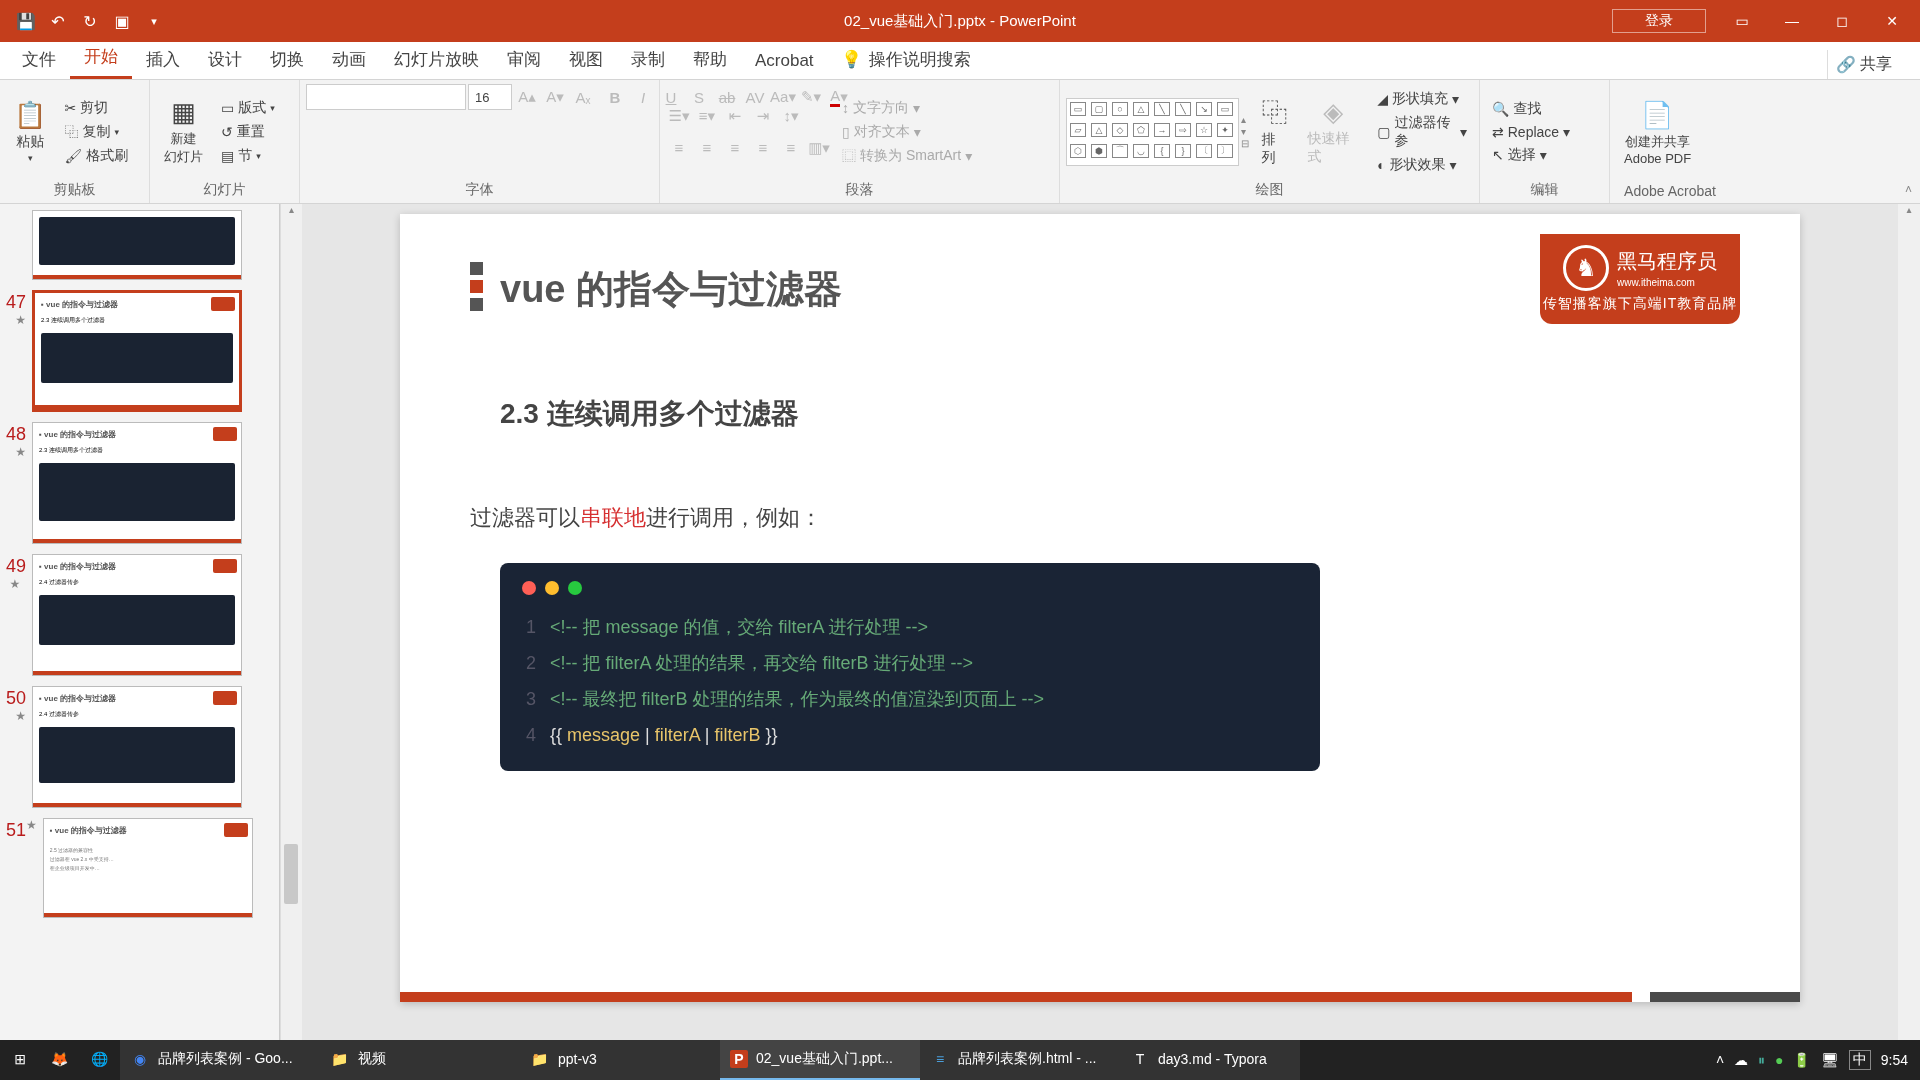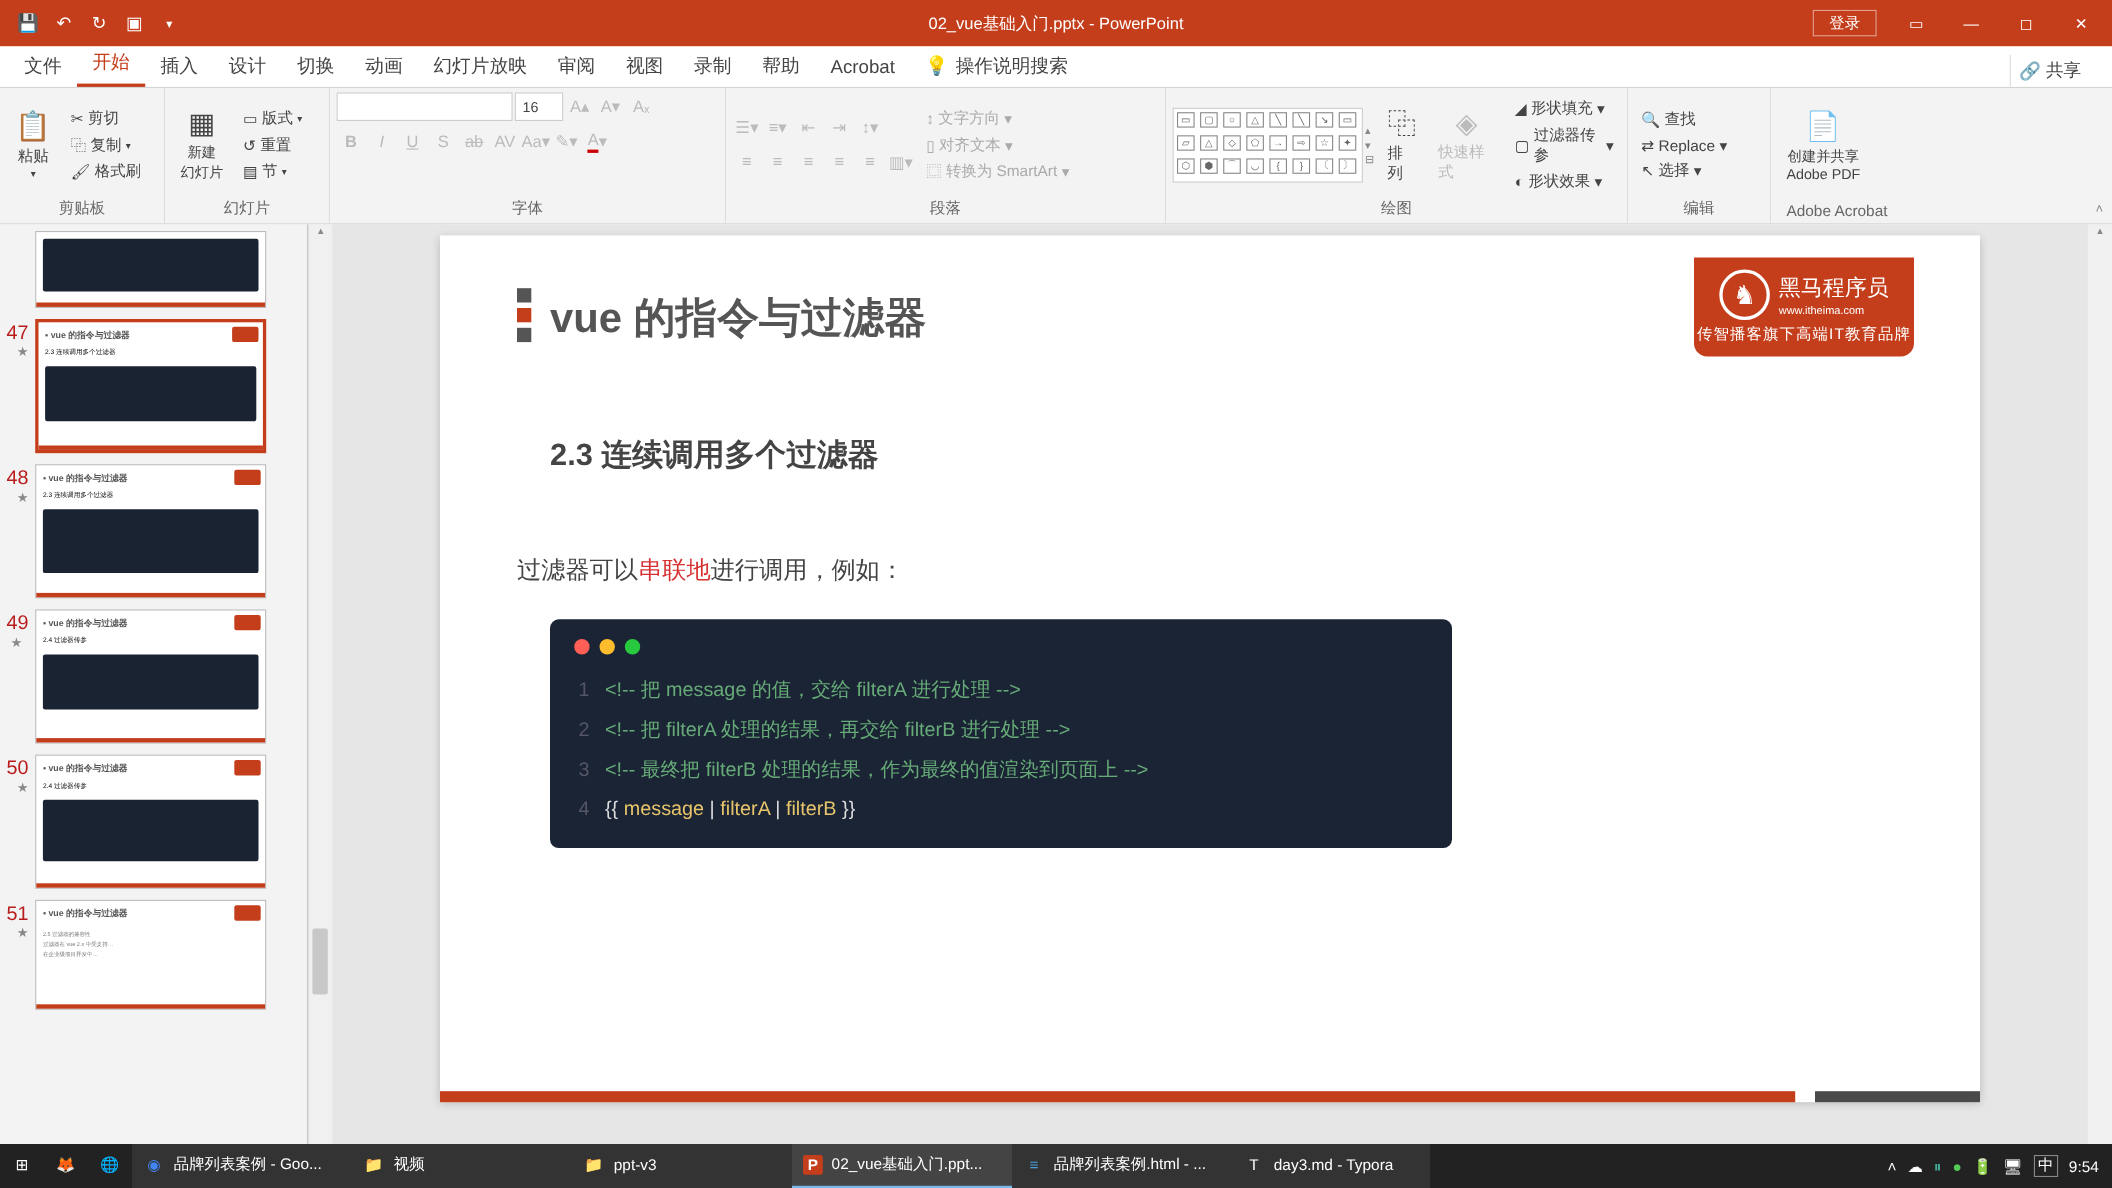--- a/index.html
+++ b/index.html
@@ -2,21 +2,21 @@
 <html><head>
 <meta charset="utf-8">
 <style>
 *{margin:0;padding:0;box-sizing:border-box;font-family:"Microsoft YaHei","Segoe UI",sans-serif}
 body{width:1920px;height:1080px;background:#fff;overflow:hidden;position:relative}
 .titlebar{height:42px;background:#c43e1c;display:flex;align-items:center;color:#fff;font-size:14px;position:relative}
 .tb-left{display:flex;align-items:center;gap:4px;padding-left:12px}
 .tb-icon{width:28px;height:28px;display:flex;align-items:center;justify-content:center;color:#fff;font-size:16px}
 .tb-title{position:absolute;left:50%;transform:translateX(-50%);font-size:15px}
 .tb-right{margin-left:auto;display:flex;align-items:center;gap:2px;padding-right:4px}
-.login-btn{border:1px solid rgba(255,255,255,.5);padding:2px 14px;font-size:14px;margin-right:10px}
+.login-btn{border:1px solid rgba(255,255,255,.5);padding:2px 32px;font-size:14px;margin-right:10px}
 .win-btn{width:48px;height:42px;display:flex;align-items:center;justify-content:center;font-size:14px}
 .ribbon-tabs{height:38px;background:#fff;display:flex;align-items:flex-end;padding:0 8px;border-bottom:1px solid #d4d4d4}
 .tab{padding:8px 14px;font-size:17px;color:#444;cursor:pointer}
 .tab.active{color:#c43e1c;border-bottom:3px solid #c43e1c;font-weight:500}
 .tab-right{margin-left:auto;display:flex;align-items:center;gap:4px;padding-right:12px}
 .share-btn{display:flex;align-items:center;gap:4px;color:#444;font-size:16px;padding:4px 8px;border-left:1px solid #ddd}
 .ribbon{height:124px;background:#f3f3f3;display:flex;border-bottom:1px solid #d4d4d4}
 .rgroup{display:flex;flex-direction:column;border-right:1px solid #ddd;padding:4px 6px 2px}
 .rgroup-body{flex:1;display:flex;align-items:center;gap:4px}
 .rgroup-label{text-align:center;font-size:14px;color:#666;padding:2px 0;position:relative}
@@ -184,21 +184,21 @@
             <span>▤</span>
             <span>节</span>
             <span style="font-size:9px">▾</span>
           </div>
       </div>
     </div>
     <div class="rgroup-label">幻灯片</div>
   </div>
 
   <div class="rgroup" style="width:360px">
-    <div class="rgroup-body" style="flex-direction:column;align-items:flex-start;gap:6px">
+    <div class="rgroup-body" style="flex-direction:row;align-items:flex-start;gap:6px">
       <div class="font-combo">
         <div class="combo font-name"></div>
         <div class="combo font-size">16</div>
         <div class="btn-sq disabled">A▴</div>
         <div class="btn-sq disabled">A▾</div>
         <div class="btn-sq disabled">Aₓ</div>
       </div>
       <div class="btn-row">
         <div class="btn-sq disabled">
             <b>B</b>
@@ -382,21 +382,21 @@
         </div>
       <div class="thumb-img">
           <div class="thumb-mini-title">▪ vue 的指令与过滤器</div>
           <div class="thumb-mini-logo"></div>
           <div style="font-size:6px;margin-top:6px">2.4 过滤器传参</div>
           <div class="thumb-mini-code" style="height:56px"></div>
           <div class="thumb-mini-bar"></div>
         </div>
     </div>
     <div class="thumb-item">
-      <div style="display:flex;flex-direction:column;align-items:flex-end">
+      <div style="display:flex;flex-direction:row;align-items:flex-start">
           <div class="thumb-num">51</div>
           <div class="thumb-star">★</div>
         </div>
       <div class="thumb-img" style="height:100px">
           <div class="thumb-mini-title">▪ vue 的指令与过滤器</div>
           <div class="thumb-mini-logo"></div>
           <div style="font-size:5px;margin-top:10px;line-height:1.8;color:#777">2.5 过滤器的兼容性<br>过滤器在 vue 2.x 中受支持…<br>在企业级项目开发中…</div>
           <div class="thumb-mini-bar"></div>
         </div>
     </div>

